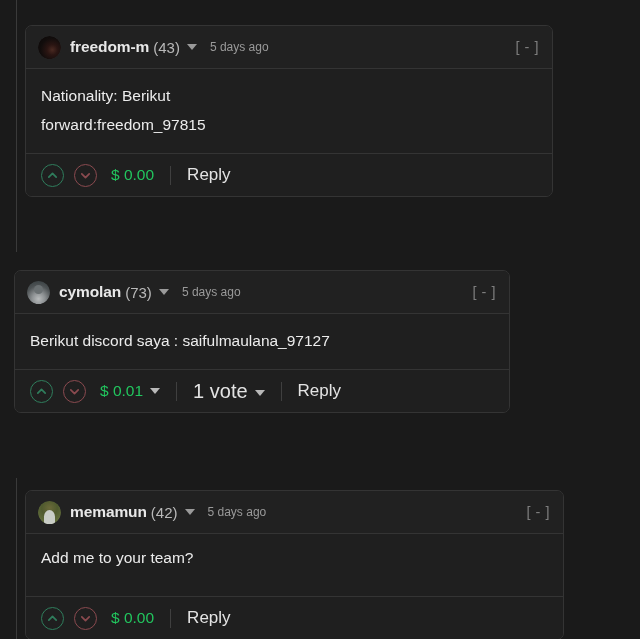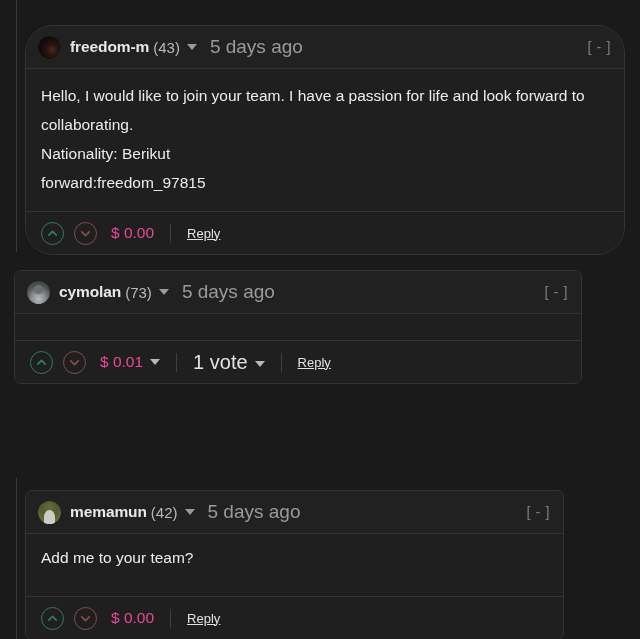--- a/index.html
+++ b/index.html
@@ -105,21 +105,21 @@
   }
   .caret {
     margin-left: 7px;
     width: 0;
     height: 0;
     border-left: 5px solid transparent;
     border-right: 5px solid transparent;
     border-top: 6px solid #9a9a9a;
   }
   .timestamp {
-    font-size: 19px;
+    font-size: 12px;
     color: #9a9a9a;
     margin-left: 13px;
     text-align: center;
   }
   .collapse-toggle {
     margin-left: auto;
     font-size: 14.5px;
     color: #7d7d7d;
     letter-spacing: 0.5px;
   }
@@ -158,21 +158,21 @@
     border: 1.6px solid #2f7d5c;
     margin-right: 10px;
   }
   .vote-down {
     border: 1.6px solid #8a4a4f;
   }
   .vote-btn svg { display: block; }
 
   .payout {
     font-size: 15.5px;
-    color: #ec4899;
+    color: #22c55e;
     margin-left: 14px;
     white-space: nowrap;
   }
   .payout-caret {
     display: inline-block;
     margin-left: 7px;
     vertical-align: 2px;
     width: 0;
     height: 0;
     border-left: 5px solid transparent;
@@ -197,79 +197,78 @@
     margin-left: 7px;
     vertical-align: 2px;
     width: 0;
     height: 0;
     border-left: 5px solid transparent;
     border-right: 5px solid transparent;
     border-top: 6px solid #b9b9b9;
   }
 
   .reply-link {
-    font-size: 13px;
+    font-size: 17px;
     color: #e3e3e3;
     white-space: nowrap;
-    text-decoration: underline;
   }
 </style>
 </head>
 <body>
 
 <div id="root">
 
   <div class="thread-line" style="left:16px; top:0px; height:252px;"></div>
   <div class="thread-line" style="left:16px; top:478px; height:161px;"></div>
 
-  <div class="comment-card" style="left:25px; top:25px; width:600px;border-radius:28px;">
+  <div class="comment-card" style="left:25px; top:25px; width:528px;">
     <div class="card-header">
       <div class="avatar av-dark">
           <span class="av-inner"></span>
         </div>
       <span class="username">freedom-m</span>
       <span class="reputation">(43)</span>
       <span class="caret"></span>
       <span class="timestamp">5 days ago</span>
       <span class="collapse-toggle">[ - ]</span>
     </div>
     <div class="card-body">
-      <p>Hello, I would like to join your team. I have a passion for life and look forward to collaborating.</p>
       <p>Nationality: Berikut</p>
       <p>forward:freedom_97815</p>
     </div>
     <div class="card-footer">
       <div class="vote-btn vote-up">
         <svg width="13" height="13" viewBox="0 0 13 13">
             <path d="M2.8 8.2 L6.5 4.4 L10.2 8.2" fill="none" stroke="#2f7d5c" stroke-width="1.7" stroke-linecap="round" stroke-linejoin="round"></path>
           </svg>
       </div>
       <div class="vote-btn vote-down">
         <svg width="13" height="13" viewBox="0 0 13 13">
             <path d="M2.8 4.8 L6.5 8.6 L10.2 4.8" fill="none" stroke="#8a4a4f" stroke-width="1.7" stroke-linecap="round" stroke-linejoin="round"></path>
           </svg>
       </div>
       <span class="payout"><span>$ 0.00</span></span>
       <span class="sep"></span>
       <span class="reply-link">Reply</span>
     </div>
   </div>
 
-  <div class="comment-card" style="left:14px; top:270px; width:568px;">
+  <div class="comment-card" style="left:14px; top:270px; width:496px;">
     <div class="card-header">
       <div class="avatar av-gray">
           <span class="av-inner"></span>
         </div>
       <span class="username">cymolan</span>
       <span class="reputation">(73)</span>
       <span class="caret"></span>
       <span class="timestamp">5 days ago</span>
       <span class="collapse-toggle">[ - ]</span>
     </div>
     <div class="card-body">
+      <p>Berikut discord saya : saifulmaulana_97127</p>
     </div>
     <div class="card-footer">
       <div class="vote-btn vote-up">
         <svg width="13" height="13" viewBox="0 0 13 13">
             <path d="M2.8 8.2 L6.5 4.4 L10.2 8.2" fill="none" stroke="#2f7d5c" stroke-width="1.7" stroke-linecap="round" stroke-linejoin="round"></path>
           </svg>
       </div>
       <div class="vote-btn vote-down">
         <svg width="13" height="13" viewBox="0 0 13 13">
             <path d="M2.8 4.8 L6.5 8.6 L10.2 4.8" fill="none" stroke="#8a4a4f" stroke-width="1.7" stroke-linecap="round" stroke-linejoin="round"></path>

